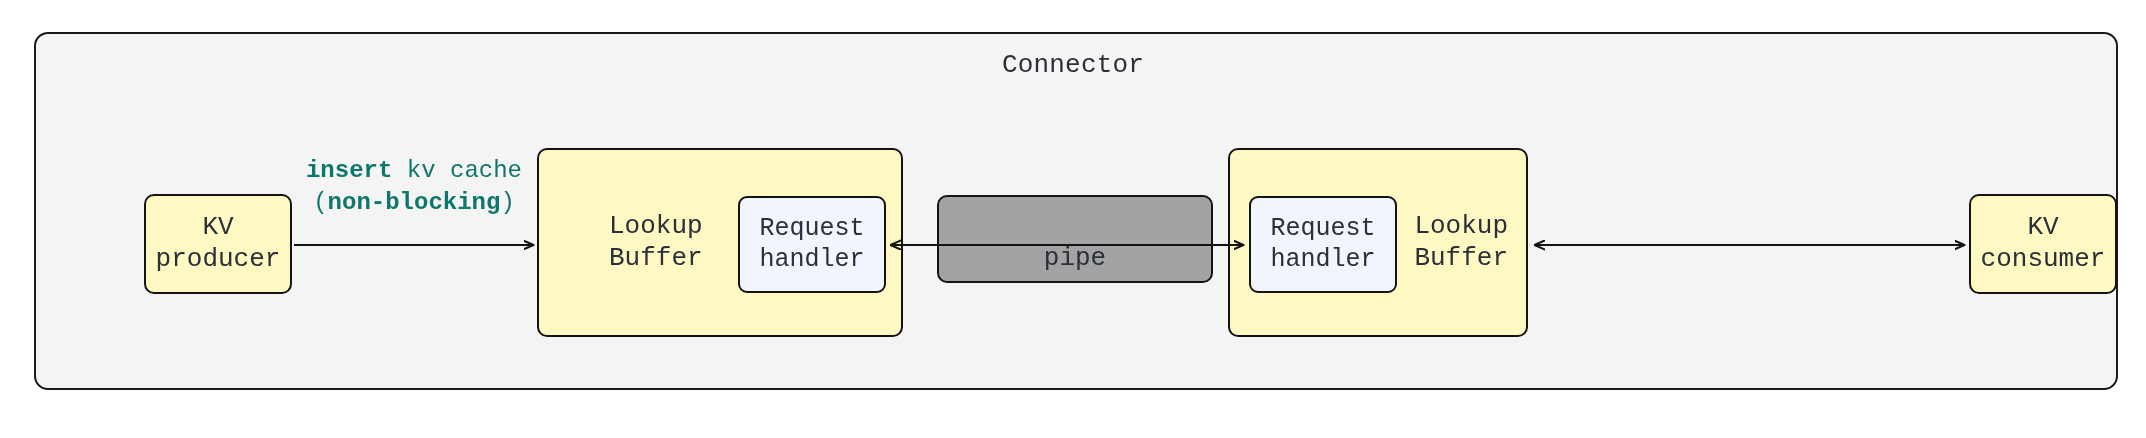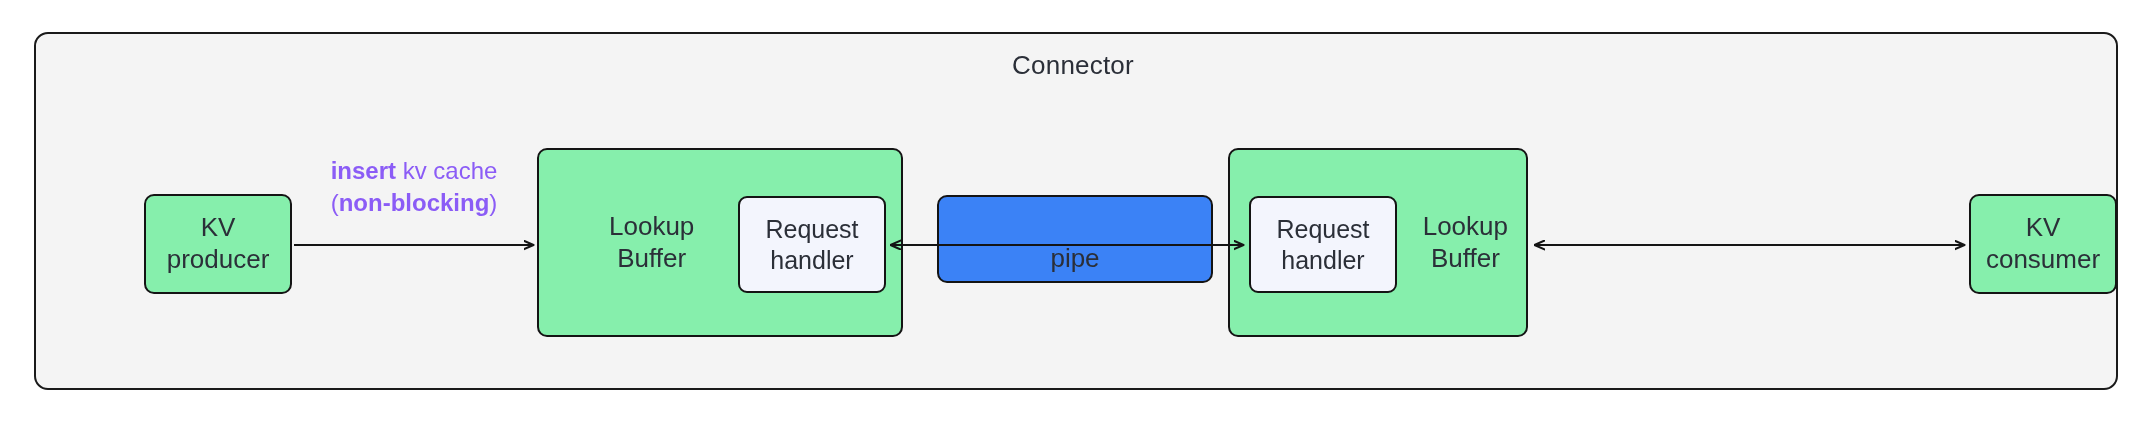--- a/index.html
+++ b/index.html
@@ -5,21 +5,21 @@
   html, body {
     margin: 0;
     padding: 0;
     background: #ffffff;
   }
   #canvas {
     position: relative;
     width: 2146px;
     height: 438px;
     background: #ffffff;
-    font-family: Liberation Sans, sans-serif;
+    font-family: Liberation Mono, monospace;
     overflow: hidden;
   }
 
   
   .connector-box {
     position: absolute;
     left: 34px;
     top: 32px;
     width: 2084px;
     height: 358px;
@@ -46,22 +46,22 @@
     border: 2.5px solid #141414;
     border-radius: 10px;
     display: flex;
     align-items: center;
     justify-content: center;
     text-align: center;
     color: #2b2f38;
     font-size: 26px;
     line-height: 1.22;
   }
-  .node.blue  { background: #86efac; }
-  .node.green { background: #3b82f6; }
+  .node.blue  { background: #fef9c3; }
+  .node.green { background: #a3a3a3; }
 
   
   #kv-producer {
     left: 144px; top: 194px; width: 148px; height: 100px;
   }
   
   #lookup-buffer-left {
     left: 537px; top: 148px; width: 366px; height: 189px;
     align-items: center;
     justify-content: flex-start;
@@ -111,21 +111,21 @@
     width: 2146px; height: 438px;
     z-index: 2;
     pointer-events: none;
   }
 
   
   .edge-label {
     position: absolute;
     text-align: center;
     font-size: 24px;
-    color: #8b5cf6;
+    color: #0f766e;
     line-height: 1.34;
     white-space: nowrap;
     z-index: 4;
   }
   .edge-label b { font-weight: bold; }
 
   #label-insert { left: 289px; top: 155px; width: 250px; }
   #label-drop-select { left: 1528px; top: 152px; width: 442px; }
 </style>
 </head>

